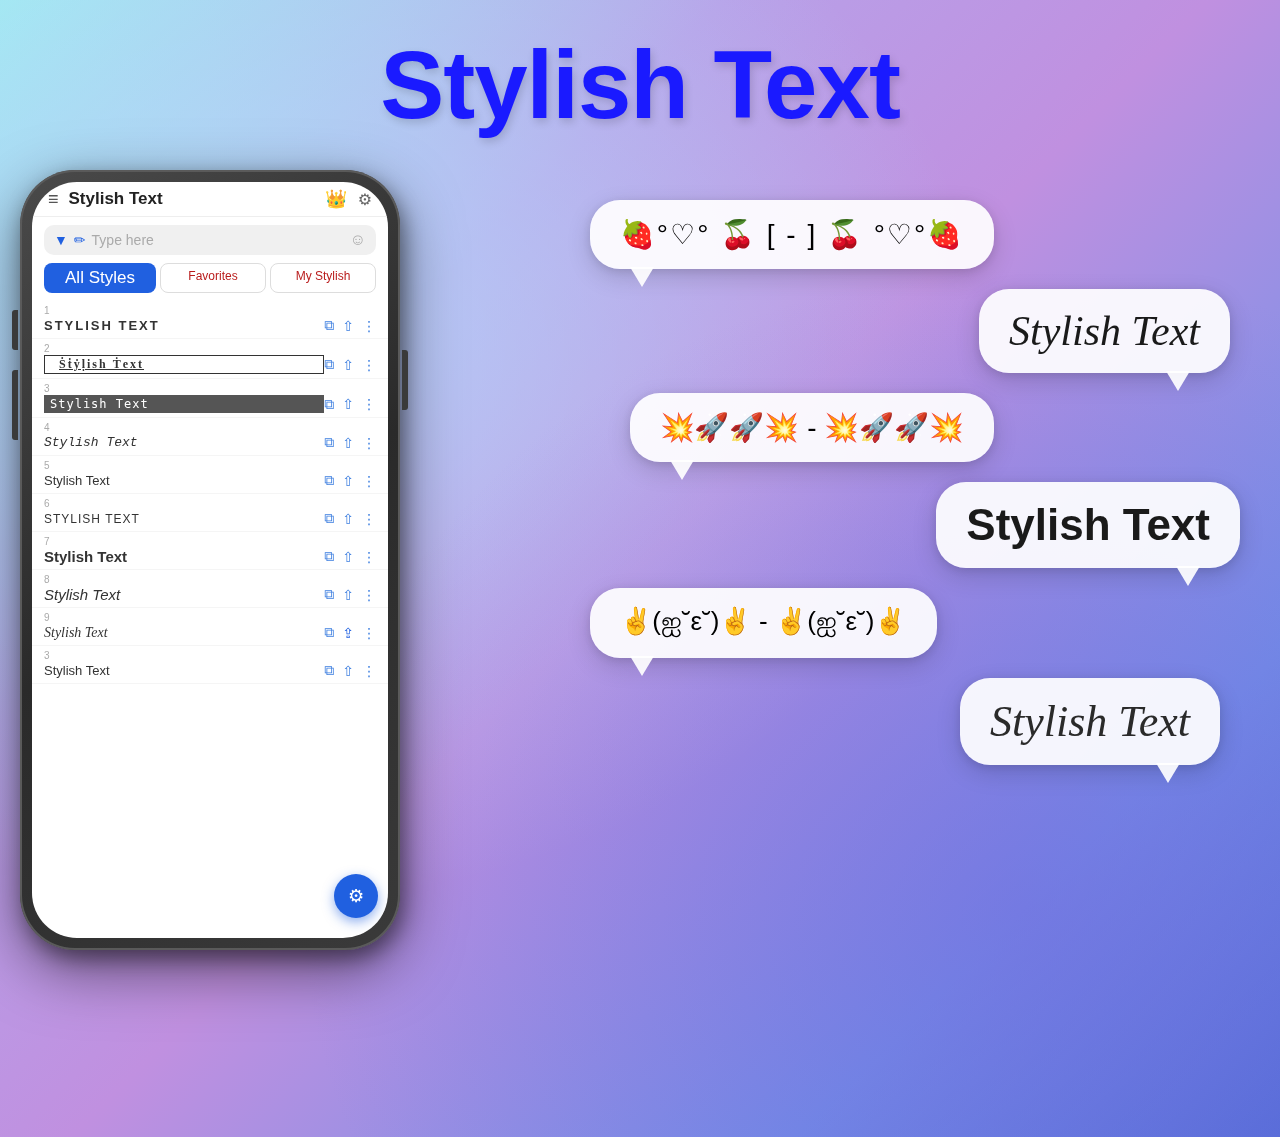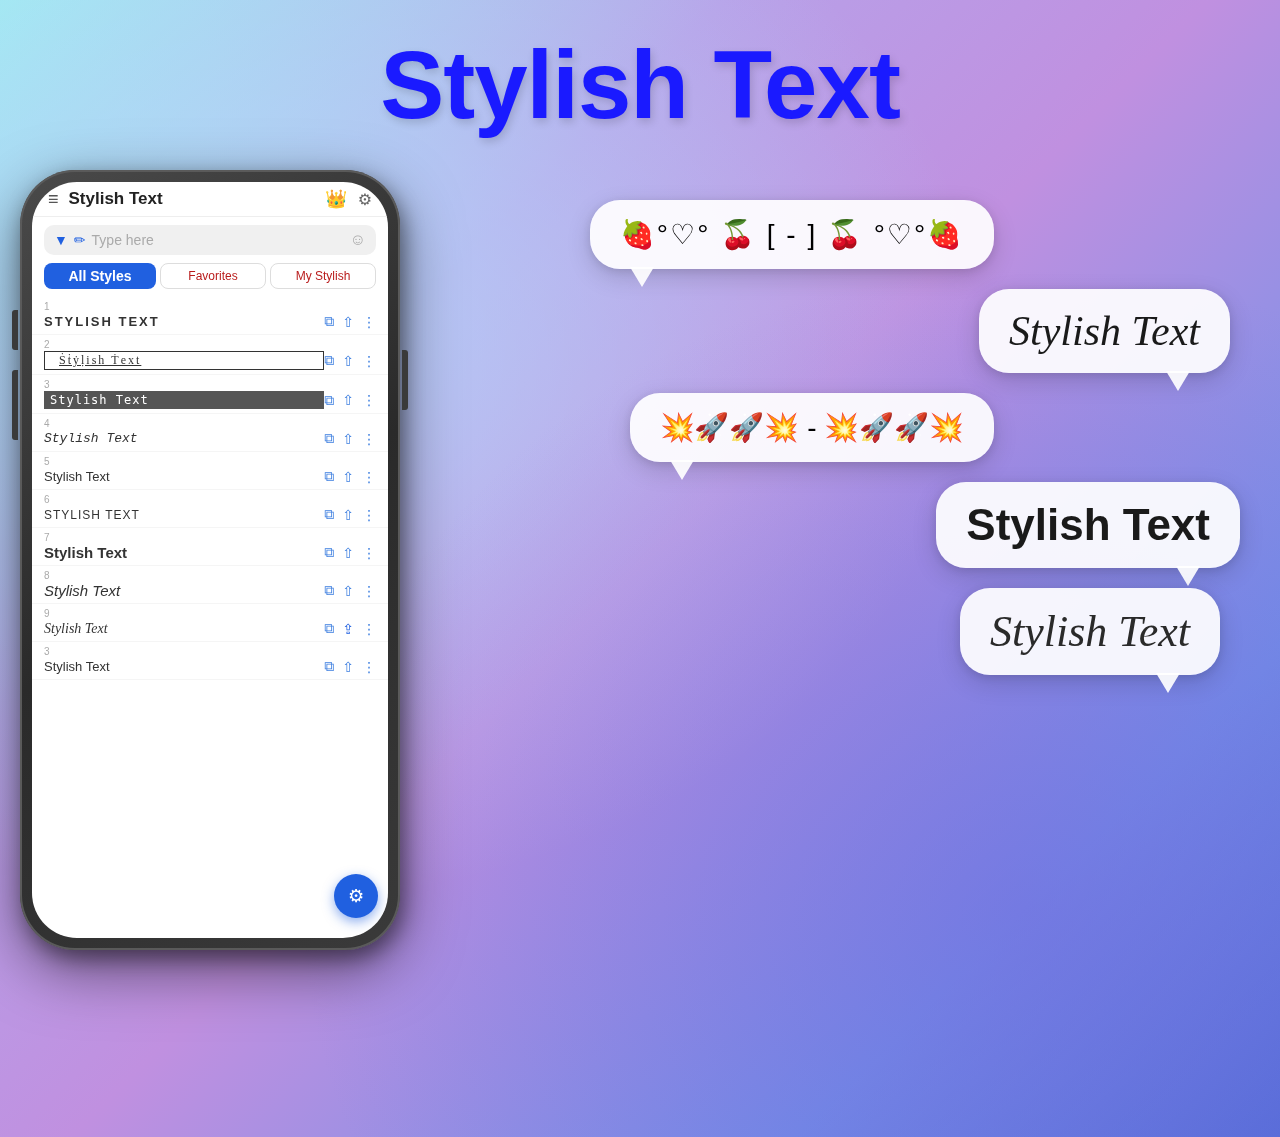--- a/index.html
+++ b/index.html
@@ -191,22 +191,22 @@
       display: flex;
       margin: 4px 12px 8px;
       gap: 4px;
     }
 
     .tab-all {
       background: #2060e0;
       color: #fff;
       border-radius: 8px;
       padding: 5px 14px;
-      font-size: 14px;
-      font-weight: 700;
+      font-size: 17px;
+      font-weight: 400;
       flex: 1;
       text-align: center;
     }
 
     .tab-fav, .tab-my {
       background: transparent;
       color: #b91c1c;
       border-radius: 8px;
       padding: 5px 10px;
       font-size: 12px;
@@ -416,21 +416,21 @@
               <span class="action-btn">⧉</span>
               <span class="action-btn">⇧</span>
               <span class="action-btn">⋮</span>
             </div>
           </div>
         </div>
 
         <div class="text-item">
           <div class="item-number">2</div>
           <div class="item-row">
-            <span class="item-text style2" style="text-decoration:underline;font-family:'Times New Roman',serif;font-weight:400;letter-spacing:2px;font-size:12px;padding-left:14px;">Ṡṫẏḷish Ṫext</span>
+            <span class="item-text style2" style="text-decoration:underline;font-family:'Times New Roman',serif;font-weight:700;letter-spacing:2px;font-size:12px;padding-left:14px;">Ṡṫẏḷish Ṫext</span>
             <div class="item-actions">
               <span class="action-btn">⧉</span>
               <span class="action-btn">⇧</span>
               <span class="action-btn">⋮</span>
             </div>
           </div>
         </div>
 
         <div class="text-item">
           <div class="item-number">3</div>
@@ -546,18 +546,21 @@
   </div>
 
   <div class="speech-bubble bubble3">
     <span class="bubble-text-3">💥🚀🚀💥 - 💥🚀🚀💥</span>
   </div>
 
   <div class="speech-bubble bubble4" style="align-self: flex-end; margin-left: auto;">
     <span class="bubble-text-4">Stylish Text</span>
   </div>
 
+  <div class="speech-bubble bubble5">
+    <span class="bubble-text-5">✌️(ஐ˘ε˘)✌️ - ✌️(ஐ˘ε˘)✌️</span>
+  </div>
 
   <div class="speech-bubble bubble6" style="align-self: flex-end; margin-left: auto;">
     <span class="bubble-text-6">Stylish Text</span>
   </div>
 
 </div>
 
 </body></html>

